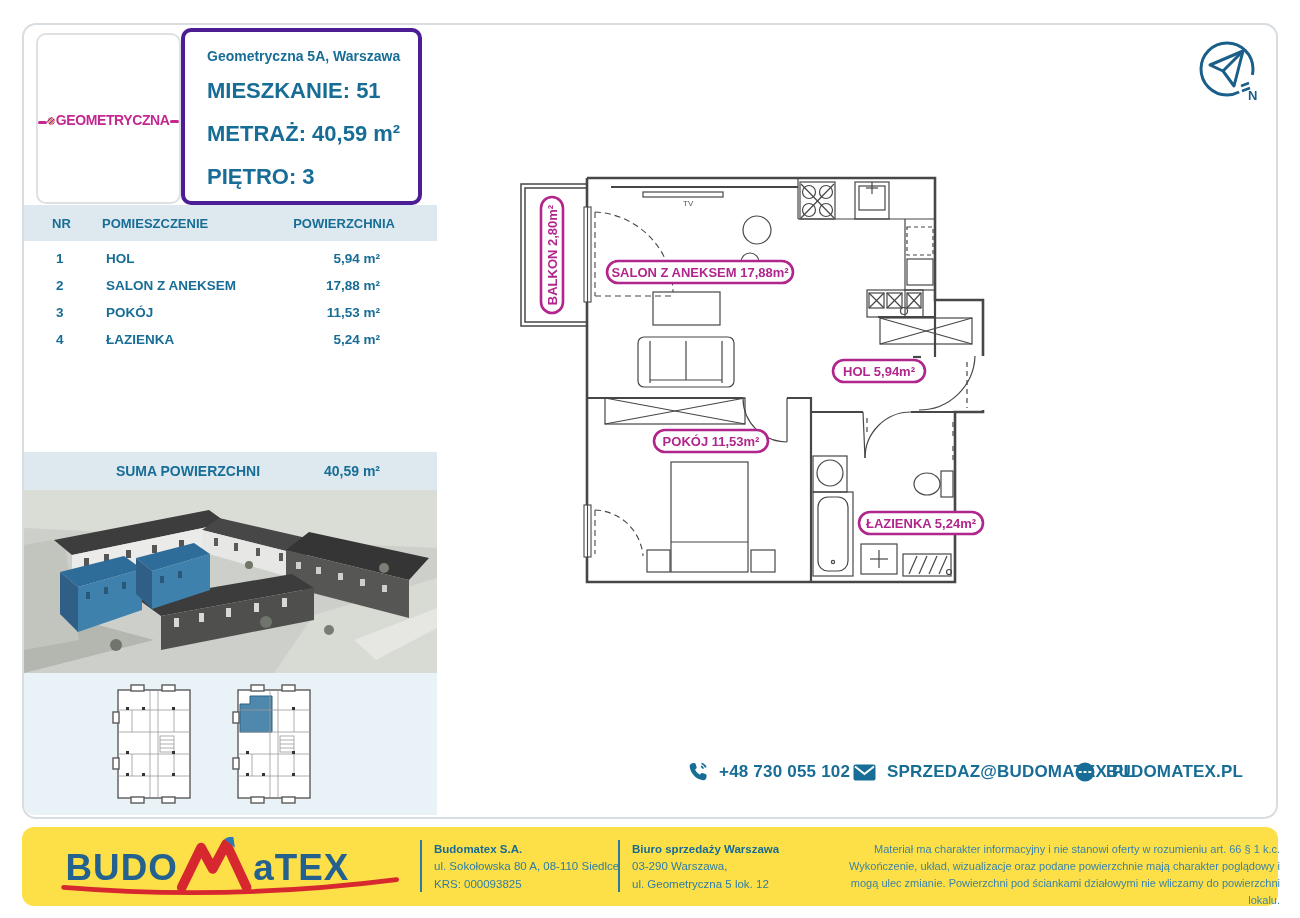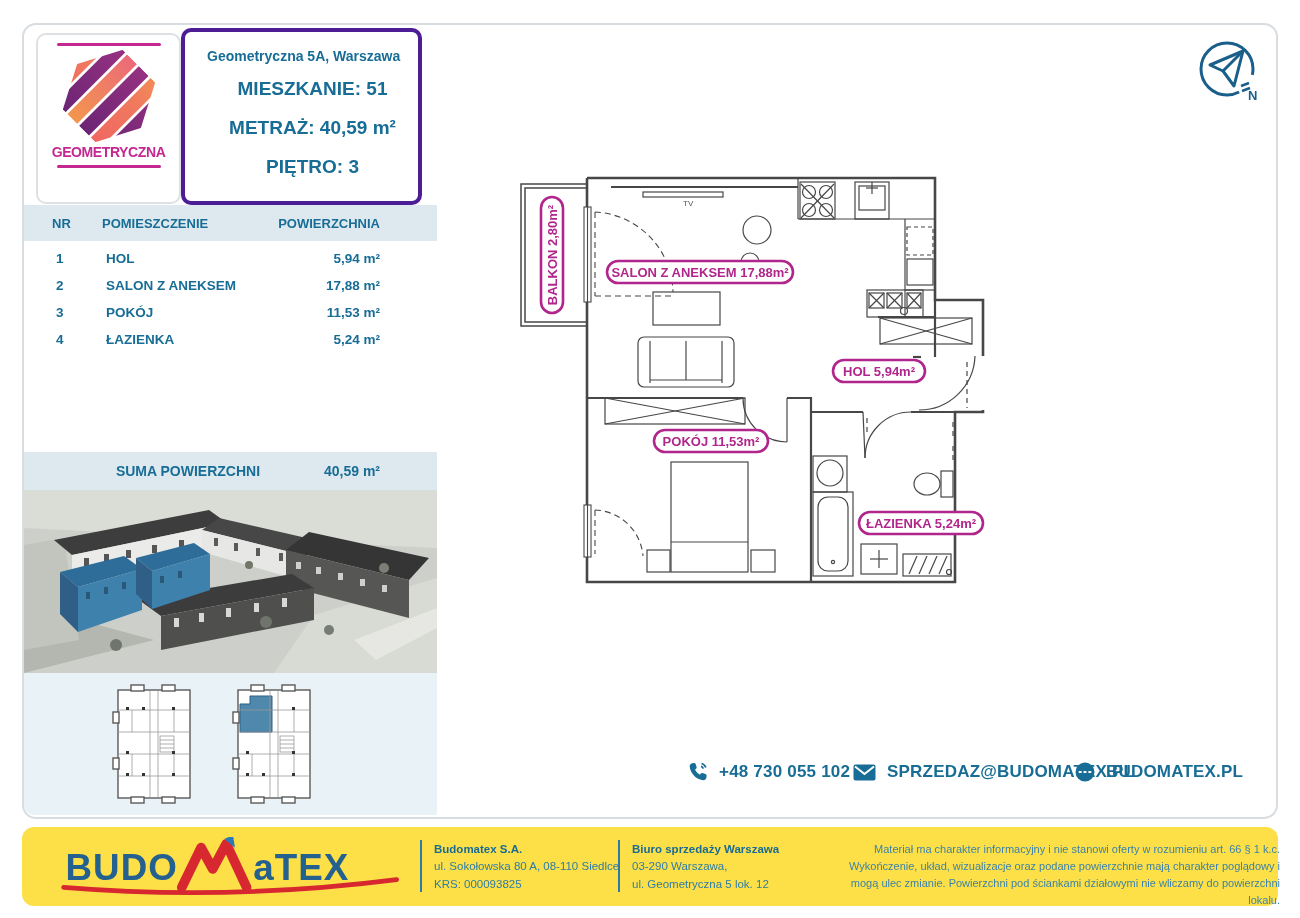--- a/index.html
+++ b/index.html
@@ -2,38 +2,38 @@
 <html><head>
 <meta charset="utf-8">
 <style>
   html,body{margin:0;padding:0;background:#fff;}
   #canvas{position:relative;width:1300px;height:918px;background:#ffffff;overflow:hidden;
           font-family:"Liberation Sans", sans-serif;}
   .outer-border{position:absolute;left:22px;top:23px;width:1252px;height:792px;
                 border:2px solid #d8dde1;border-radius:14px;}
   
   .logo-card{position:absolute;left:36px;top:33px;width:141px;height:167px;background:#fff;
-             border:2px solid #dde1e4;border-radius:10px;display:flex;flex-direction:column;
+             border:2px solid #dde1e4;border-radius:10px;display:flex;flex-direction:row;
              align-items:center;justify-content:flex-start;}
   .logo-rule{width:104px;height:3px;background:#c42891;border-radius:2px;}
   .logo-rule.top{margin-top:8px;}
   .logo-rule.bottom{margin-top:5px;}
   .logo-mark{margin-top:4px;}
   .brand-text{color:#c42891;font-weight:bold;font-size:14px;letter-spacing:-0.4px;margin-top:2px;}
   
   .header-card{position:absolute;left:181px;top:28px;width:241px;height:177px;background:#fff;
                border:4px solid #4c1d95;border-radius:10px;padding:16px 0 0 22px;box-sizing:border-box;
                color:#186d96;}
   .hc-address{font-size:14px;font-weight:bold;margin-bottom:14px;}
-  .hc-line{font-size:19px;font-weight:600;margin-bottom:17px;text-align:center;}
+  .hc-line{font-size:22px;font-weight:600;margin-bottom:17px;}
   .hc-line b{font-weight:bold;}
   
   .tbl-head,.suma-band{position:absolute;left:24px;width:413px;background:#dde9ef;color:#186d96;
             display:flex;align-items:center;font-weight:bold;font-size:13px;box-sizing:border-box;}
-  .tbl-head{top:205px;height:36px;padding:0 57px 0 28px;}
+  .tbl-head{top:205px;height:36px;padding:0 42px 0 28px;}
   .tbl-head .c-nr{width:50px;}
   .tbl-head .c-name{flex:1;}
   .tbl-head .c-area{text-align:right;}
   .tbl-rows{position:absolute;left:24px;top:245px;width:413px;color:#186d96;}
   .tbl-row{display:flex;align-items:center;height:27px;font-size:13.5px;font-weight:600;
            padding:0 57px 0 28px;box-sizing:border-box;}
   .tbl-row .c-nr{width:50px;padding-left:4px;}
   .tbl-row .c-name{flex:1;}
   .tbl-row .c-area{text-align:center;}
   .suma-band{top:452px;height:38px;padding:0 57px 0 28px;font-size:14px;text-align:center;}

